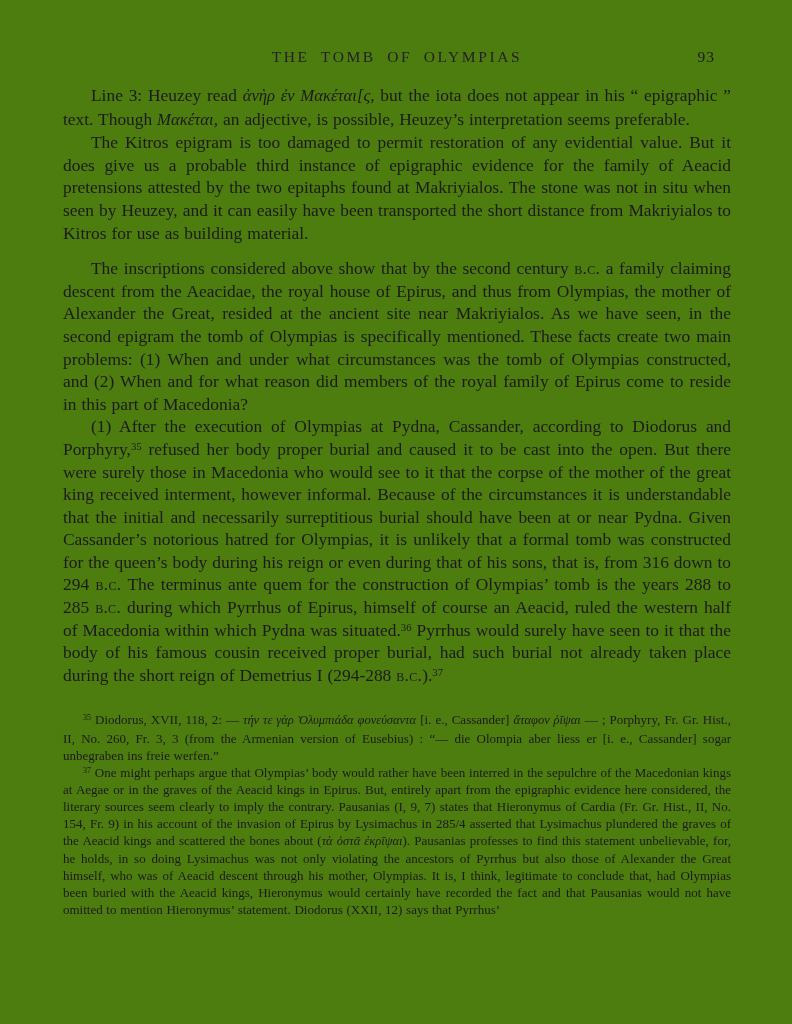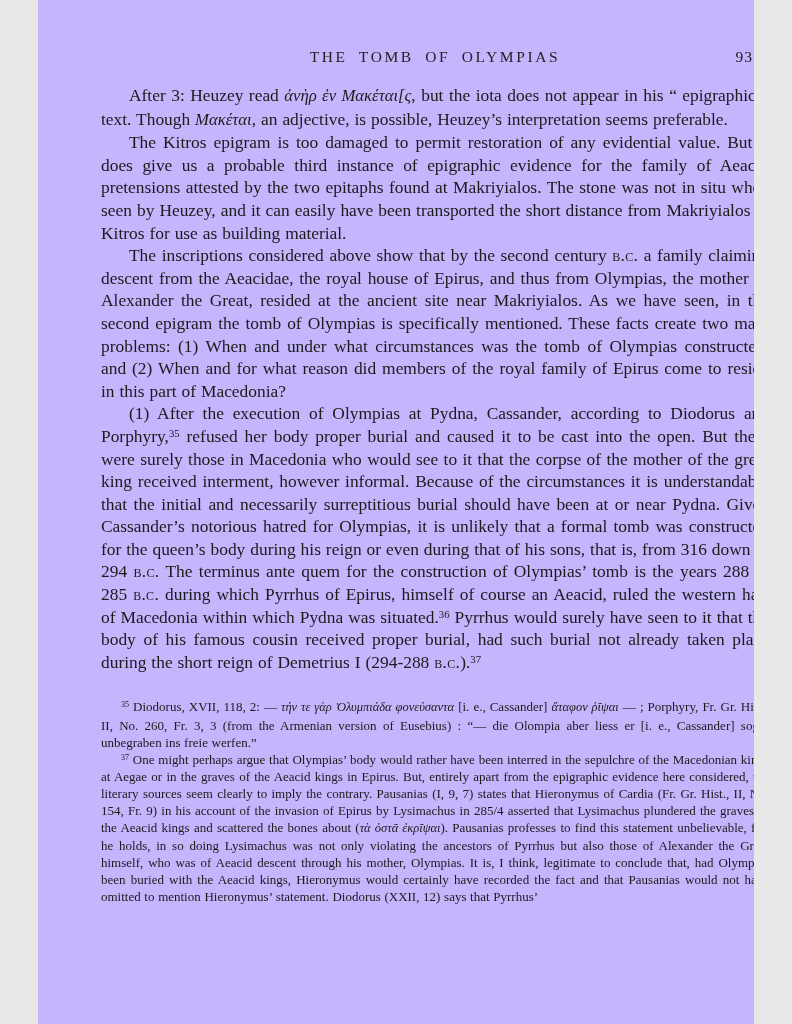--- a/index.html
+++ b/index.html
@@ -2,24 +2,24 @@
 <html><head>
 <meta charset="utf-8">
 <style>
   html, body {
     margin: 0;
     padding: 0;
     background: #e8e8e8;
   }
   .page {
     position: relative;
-    width: 716px;
+    width: 792px;
     height: 1024px;
     margin: 0 auto;
-    background: #c4b5fd;
+    background: #4d7c0f;
     color: #1b1b1b;
     font-family: "Liberation Serif", "DejaVu Serif", serif;
     overflow: hidden;
     box-sizing: border-box;
   }
   .content {
     position: absolute;
     left: 63px;
     top: 48px;
     width: 668px;
@@ -47,20 +47,21 @@
   
   .body-text p.para {
     margin: 0;
     font-size: 17.4px;
     line-height: 22.6px;
     text-align: justify;
     text-indent: 28px;
     word-spacing: 0.6px;
   }
   .body-text p.para.gap {
+    margin-top: 13px;
   }
   
   .footnotes {
     margin-top: 25px;
   }
   .footnotes p.fnote {
     margin: 0;
     font-size: 13px;
     line-height: 17.1px;
     text-align: justify;
@@ -84,21 +85,21 @@
 
 <div class="page">
   <div class="content">
 
     <div class="running-header">
       <div class="header-title">THE TOMB OF OLYMPIAS</div>
       <div class="page-number">93</div>
     </div>
 
     <div class="body-text">
-      <p class="para"><span class="run-n">After 3: Heuzey read </span><span class="run-g">ἀνὴρ ἐν Μακέται[ς</span><span class="run-n">, but the iota does not appear in his “ epigraphic ” text. Though </span><span class="run-g">Μακέται</span><span class="run-n">, an adjective, is possible, Heuzey’s interpretation seems preferable.</span></p>
+      <p class="para"><span class="run-n">Line 3: Heuzey read </span><span class="run-g">ἀνὴρ ἐν Μακέται[ς</span><span class="run-n">, but the iota does not appear in his “ epigraphic ” text. Though </span><span class="run-g">Μακέται</span><span class="run-n">, an adjective, is possible, Heuzey’s interpretation seems preferable.</span></p>
       <p class="para"><span class="run-n">The Kitros epigram is too damaged to permit restoration of any evidential value. But it does give us a probable third instance of epigraphic evidence for the family of Aeacid pretensions attested by the two epitaphs found at Makriyialos. The stone was not </span><span class="run-i">in situ</span><span class="run-n"> when seen by Heuzey, and it can easily have been transported the short distance from Makriyialos to Kitros for use as building material.</span></p>
       <p class="para gap"><span class="run-n">The inscriptions considered above show that by the second century </span><span class="run-sc">b.c.</span><span class="run-n"> a family claiming descent from the Aeacidae, the royal house of Epirus, and thus from Olympias, the mother of Alexander the Great, resided at the ancient site near Makriyialos. As we have seen, in the second epigram the tomb of Olympias is specifically mentioned. These facts create two main problems: (1) When and under what circumstances was the tomb of Olympias constructed, and (2) When and for what reason did members of the royal family of Epirus come to reside in this part of Macedonia?</span></p>
       <p class="para"><span class="run-n">(1) After the execution of Olympias at Pydna, Cassander, according to Diodorus and Porphyry,</span><span class="run-sup">35</span><span class="run-n"> refused her body proper burial and caused it to be cast into the open. But there were surely those in Macedonia who would see to it that the corpse of the mother of the great king received interment, however informal. Because of the circumstances it is understandable that the initial and necessarily surreptitious burial should have been at or near Pydna. Given Cassander’s notorious hatred for Olympias, it is unlikely that a formal tomb was constructed for the queen’s body during his reign or even during that of his sons, that is, from 316 down to 294 </span><span class="run-sc">b.c.</span><span class="run-n"> The </span><span class="run-i">terminus ante quem</span><span class="run-n"> for the construction of Olympias’ tomb is the years 288 to 285 </span><span class="run-sc">b.c.</span><span class="run-n"> during which Pyrrhus of Epirus, himself of course an Aeacid, ruled the western half of Macedonia within which Pydna was situated.</span><span class="run-sup">36</span><span class="run-n"> Pyrrhus would surely have seen to it that the body of his famous cousin received proper burial, had such burial not already taken place during the short reign of Demetrius I (294-288 </span><span class="run-sc">b.c.</span><span class="run-n">).</span><span class="run-sup">37</span></p>
     </div>
 
     <div class="footnotes">
       <p class="fnote"><span class="run-sup">35</span><span class="run-n"> Diodorus, XVII, 118, 2: — </span><span class="run-g">τήν τε γὰρ Ὀλυμπιάδα φονεύσαντα</span><span class="run-n"> [i. e., Cassander] </span><span class="run-g">ἄταφον ῥῖψαι</span><span class="run-n"> — ; Porphyry, </span><span class="run-i">Fr. Gr. Hist.</span><span class="run-n">, II, No. 260, Fr. 3, 3 (from the Armenian version of Eusebius) : “— die Olompia aber liess er [i. e., Cassander] sogar unbegraben ins freie werfen.”</span></p>
       <p class="fnote"><span class="run-sup">37</span><span class="run-n"> One might perhaps argue that Olympias’ body would rather have been interred in the sepulchre of the Macedonian kings at Aegae or in the graves of the Aeacid kings in Epirus. But, entirely apart from the epigraphic evidence here considered, the literary sources seem clearly to imply the contrary. Pausanias (I, 9, 7) states that Hieronymus of Cardia (</span><span class="run-i">Fr. Gr. Hist.</span><span class="run-n">, II, No. 154, Fr. 9) in his account of the invasion of Epirus by Lysimachus in 285/4 asserted that Lysimachus plundered the graves of the Aeacid kings and scattered the bones about (</span><span class="run-g">τὰ ὀστᾶ ἐκρῖψαι</span><span class="run-n">). Pausanias professes to find this statement unbelievable, for, he holds, in so doing Lysimachus was not only violating the ancestors of Pyrrhus but also those of Alexander the Great himself, who was of Aeacid descent through his mother, Olympias. It is, I think, legitimate to conclude that, had Olympias been buried with the Aeacid kings, Hieronymus would certainly have recorded the fact and that Pausanias would not have omitted to mention Hieronymus’ statement. Diodorus (XXII, 12) says that Pyrrhus’</span></p>
     </div>
 

